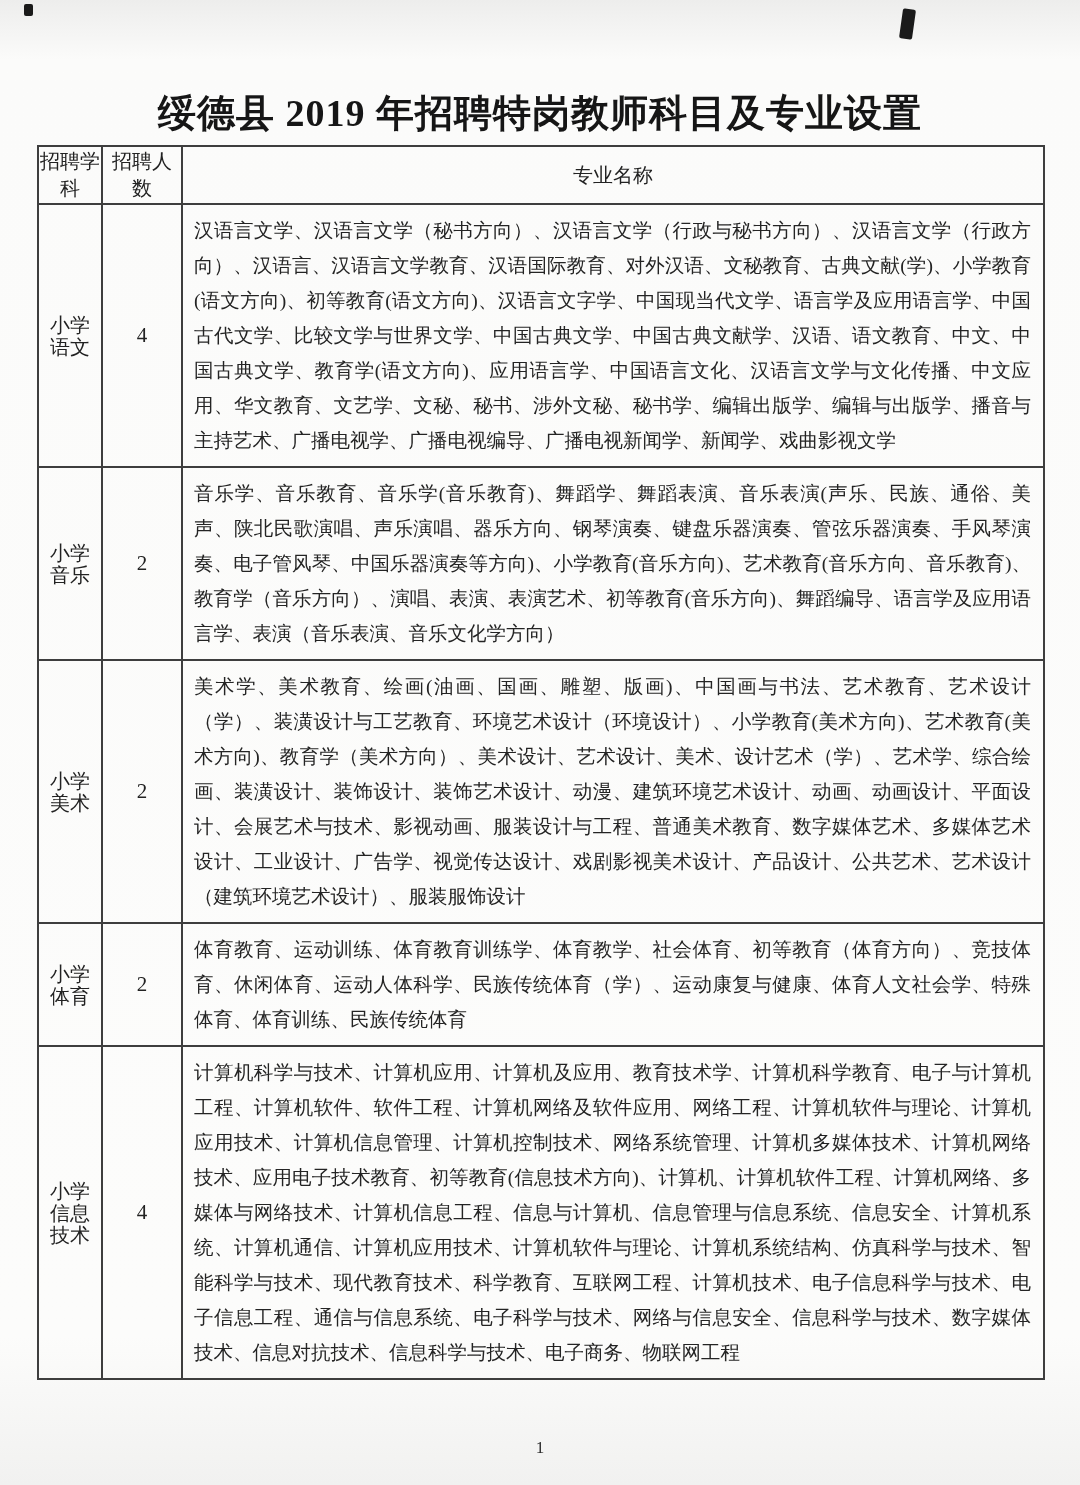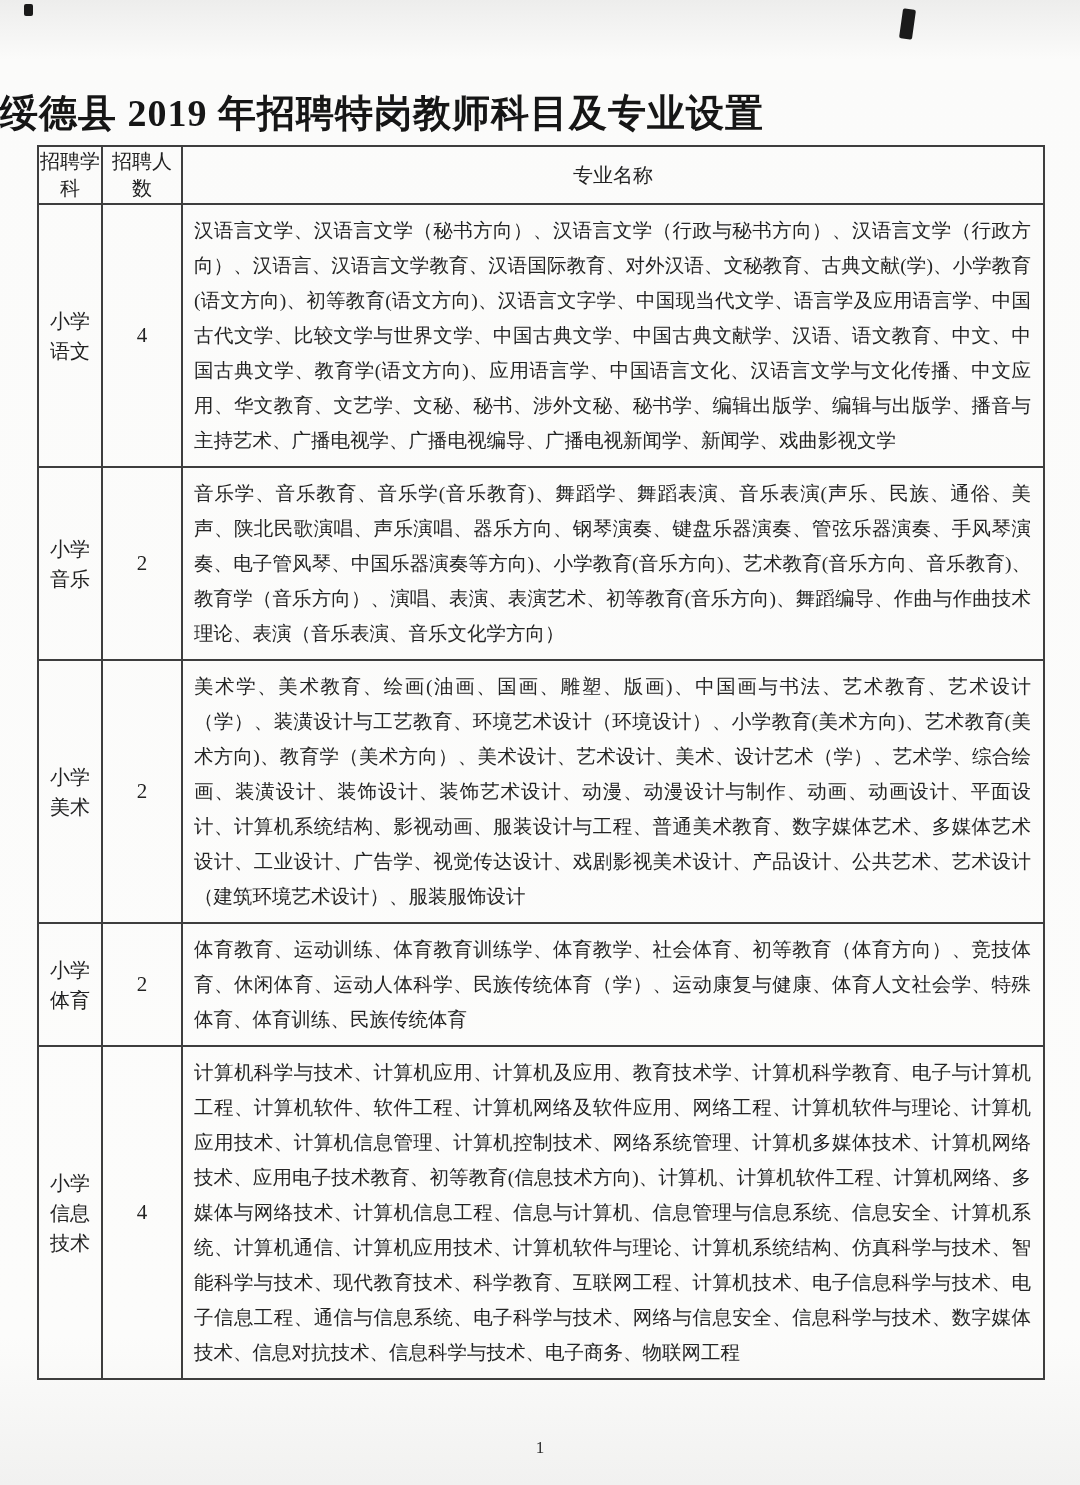--- a/index.html
+++ b/index.html
@@ -32,21 +32,21 @@
   .scan-mark.tl {
     left: 24px; top: 4px; width: 9px; height: 12px;
     border-radius: 2px;
   }
   h1.doc-title {
     position: absolute;
     top: 88px;
     left: 0;
     width: 100%;
     margin: 0;
-    text-align: left;
+    text-align: center;
     font-size: 38px;
     font-weight: bold;
     letter-spacing: 1px;
     color: #161616;
   }
   table.recruit {
     position: absolute;
     left: 37px;
     top: 145px;
     width: 1008px;
@@ -63,21 +63,21 @@
   col.c-majors  { width: auto; }
   th.hdr {
     font-size: 20px;
     text-align: center;
     line-height: 27px;
     color: #222;
   }
   td.subject {
     font-size: 20px;
     text-align: center;
-    line-height: 30px;
+    line-height: 22px;
     padding: 4px 6px;
     color: #222;
   }
   td.count {
     font-size: 21px;
     text-align: center;
     color: #222;
   }
   td.majors {
     font-size: 19.5px;
@@ -126,26 +126,26 @@
       <th class="hdr">专业名称</th>
     </tr>
     <tr class="r1">
       <td class="subject">小学语文</td>
       <td class="count">4</td>
       <td class="majors">汉语言文学、汉语言文学（秘书方向）、汉语言文学（行政与秘书方向）、汉语言文学（行政方向）、汉语言、汉语言文学教育、汉语国际教育、对外汉语、文秘教育、古典文献(学)、小学教育(语文方向)、初等教育(语文方向)、汉语言文字学、中国现当代文学、语言学及应用语言学、中国古代文学、比较文学与世界文学、中国古典文学、中国古典文献学、汉语、语文教育、中文、中国古典文学、教育学(语文方向)、应用语言学、中国语言文化、汉语言文学与文化传播、中文应用、华文教育、文艺学、文秘、秘书、涉外文秘、秘书学、编辑出版学、编辑与出版学、播音与主持艺术、广播电视学、广播电视编导、广播电视新闻学、新闻学、戏曲影视文学</td>
     </tr>
     <tr class="r4">
       <td class="subject">小学音乐</td>
       <td class="count">2</td>
-      <td class="majors">音乐学、音乐教育、音乐学(音乐教育)、舞蹈学、舞蹈表演、音乐表演(声乐、民族、通俗、美声、陕北民歌演唱、声乐演唱、器乐方向、钢琴演奏、键盘乐器演奏、管弦乐器演奏、手风琴演奏、电子管风琴、中国乐器演奏等方向)、小学教育(音乐方向)、艺术教育(音乐方向、音乐教育)、教育学（音乐方向）、演唱、表演、表演艺术、初等教育(音乐方向)、舞蹈编导、作曲与作曲技术理论、表演（音乐表演、音乐文化学方向）</td>
+      <td class="majors">音乐学、音乐教育、音乐学(音乐教育)、舞蹈学、舞蹈表演、音乐表演(声乐、民族、通俗、美声、陕北民歌演唱、声乐演唱、器乐方向、钢琴演奏、键盘乐器演奏、管弦乐器演奏、手风琴演奏、电子管风琴、中国乐器演奏等方向)、小学教育(音乐方向)、艺术教育(音乐方向、音乐教育)、教育学（音乐方向）、演唱、表演、表演艺术、初等教育(音乐方向)、舞蹈编导、语言学及应用语言学、表演（音乐表演、音乐文化学方向）</td>
     </tr>
     <tr class="r5">
       <td class="subject">小学美术</td>
       <td class="count">2</td>
-      <td class="majors">美术学、美术教育、绘画(油画、国画、雕塑、版画)、中国画与书法、艺术教育、艺术设计（学）、装潢设计与工艺教育、环境艺术设计（环境设计）、小学教育(美术方向)、艺术教育(美术方向)、教育学（美术方向）、美术设计、艺术设计、美术、设计艺术（学）、艺术学、综合绘画、装潢设计、装饰设计、装饰艺术设计、动漫、动漫设计与制作、动画、动画设计、平面设计、计算机系统结构、影视动画、服装设计与工程、普通美术教育、数字媒体艺术、多媒体艺术设计、工业设计、广告学、视觉传达设计、戏剧影视美术设计、产品设计、公共艺术、艺术设计（建筑环境艺术设计）、服装服饰设计</td>
+      <td class="majors">美术学、美术教育、绘画(油画、国画、雕塑、版画)、中国画与书法、艺术教育、艺术设计（学）、装潢设计与工艺教育、环境艺术设计（环境设计）、小学教育(美术方向)、艺术教育(美术方向)、教育学（美术方向）、美术设计、艺术设计、美术、设计艺术（学）、艺术学、综合绘画、装潢设计、装饰设计、装饰艺术设计、动漫、建筑环境艺术设计、动画、动画设计、平面设计、会展艺术与技术、影视动画、服装设计与工程、普通美术教育、数字媒体艺术、多媒体艺术设计、工业设计、广告学、视觉传达设计、戏剧影视美术设计、产品设计、公共艺术、艺术设计（建筑环境艺术设计）、服装服饰设计</td>
     </tr>
     <tr class="r6">
       <td class="subject">小学体育</td>
       <td class="count">2</td>
       <td class="majors">体育教育、运动训练、体育教育训练学、体育教学、社会体育、初等教育（体育方向）、竞技体育、休闲体育、运动人体科学、民族传统体育（学）、运动康复与健康、体育人文社会学、特殊体育、体育训练、民族传统体育</td>
     </tr>
     <tr class="r7">
       <td class="subject">小学信息技术</td>
       <td class="count">4</td>
       <td class="majors">计算机科学与技术、计算机应用、计算机及应用、教育技术学、计算机科学教育、电子与计算机工程、计算机软件、软件工程、计算机网络及软件应用、网络工程、计算机软件与理论、计算机应用技术、计算机信息管理、计算机控制技术、网络系统管理、计算机多媒体技术、计算机网络技术、应用电子技术教育、初等教育(信息技术方向)、计算机、计算机软件工程、计算机网络、多媒体与网络技术、计算机信息工程、信息与计算机、信息管理与信息系统、信息安全、计算机系统、计算机通信、计算机应用技术、计算机软件与理论、计算机系统结构、仿真科学与技术、智能科学与技术、现代教育技术、科学教育、互联网工程、计算机技术、电子信息科学与技术、电子信息工程、通信与信息系统、电子科学与技术、网络与信息安全、信息科学与技术、数字媒体技术、信息对抗技术、信息科学与技术、电子商务、物联网工程</td>

